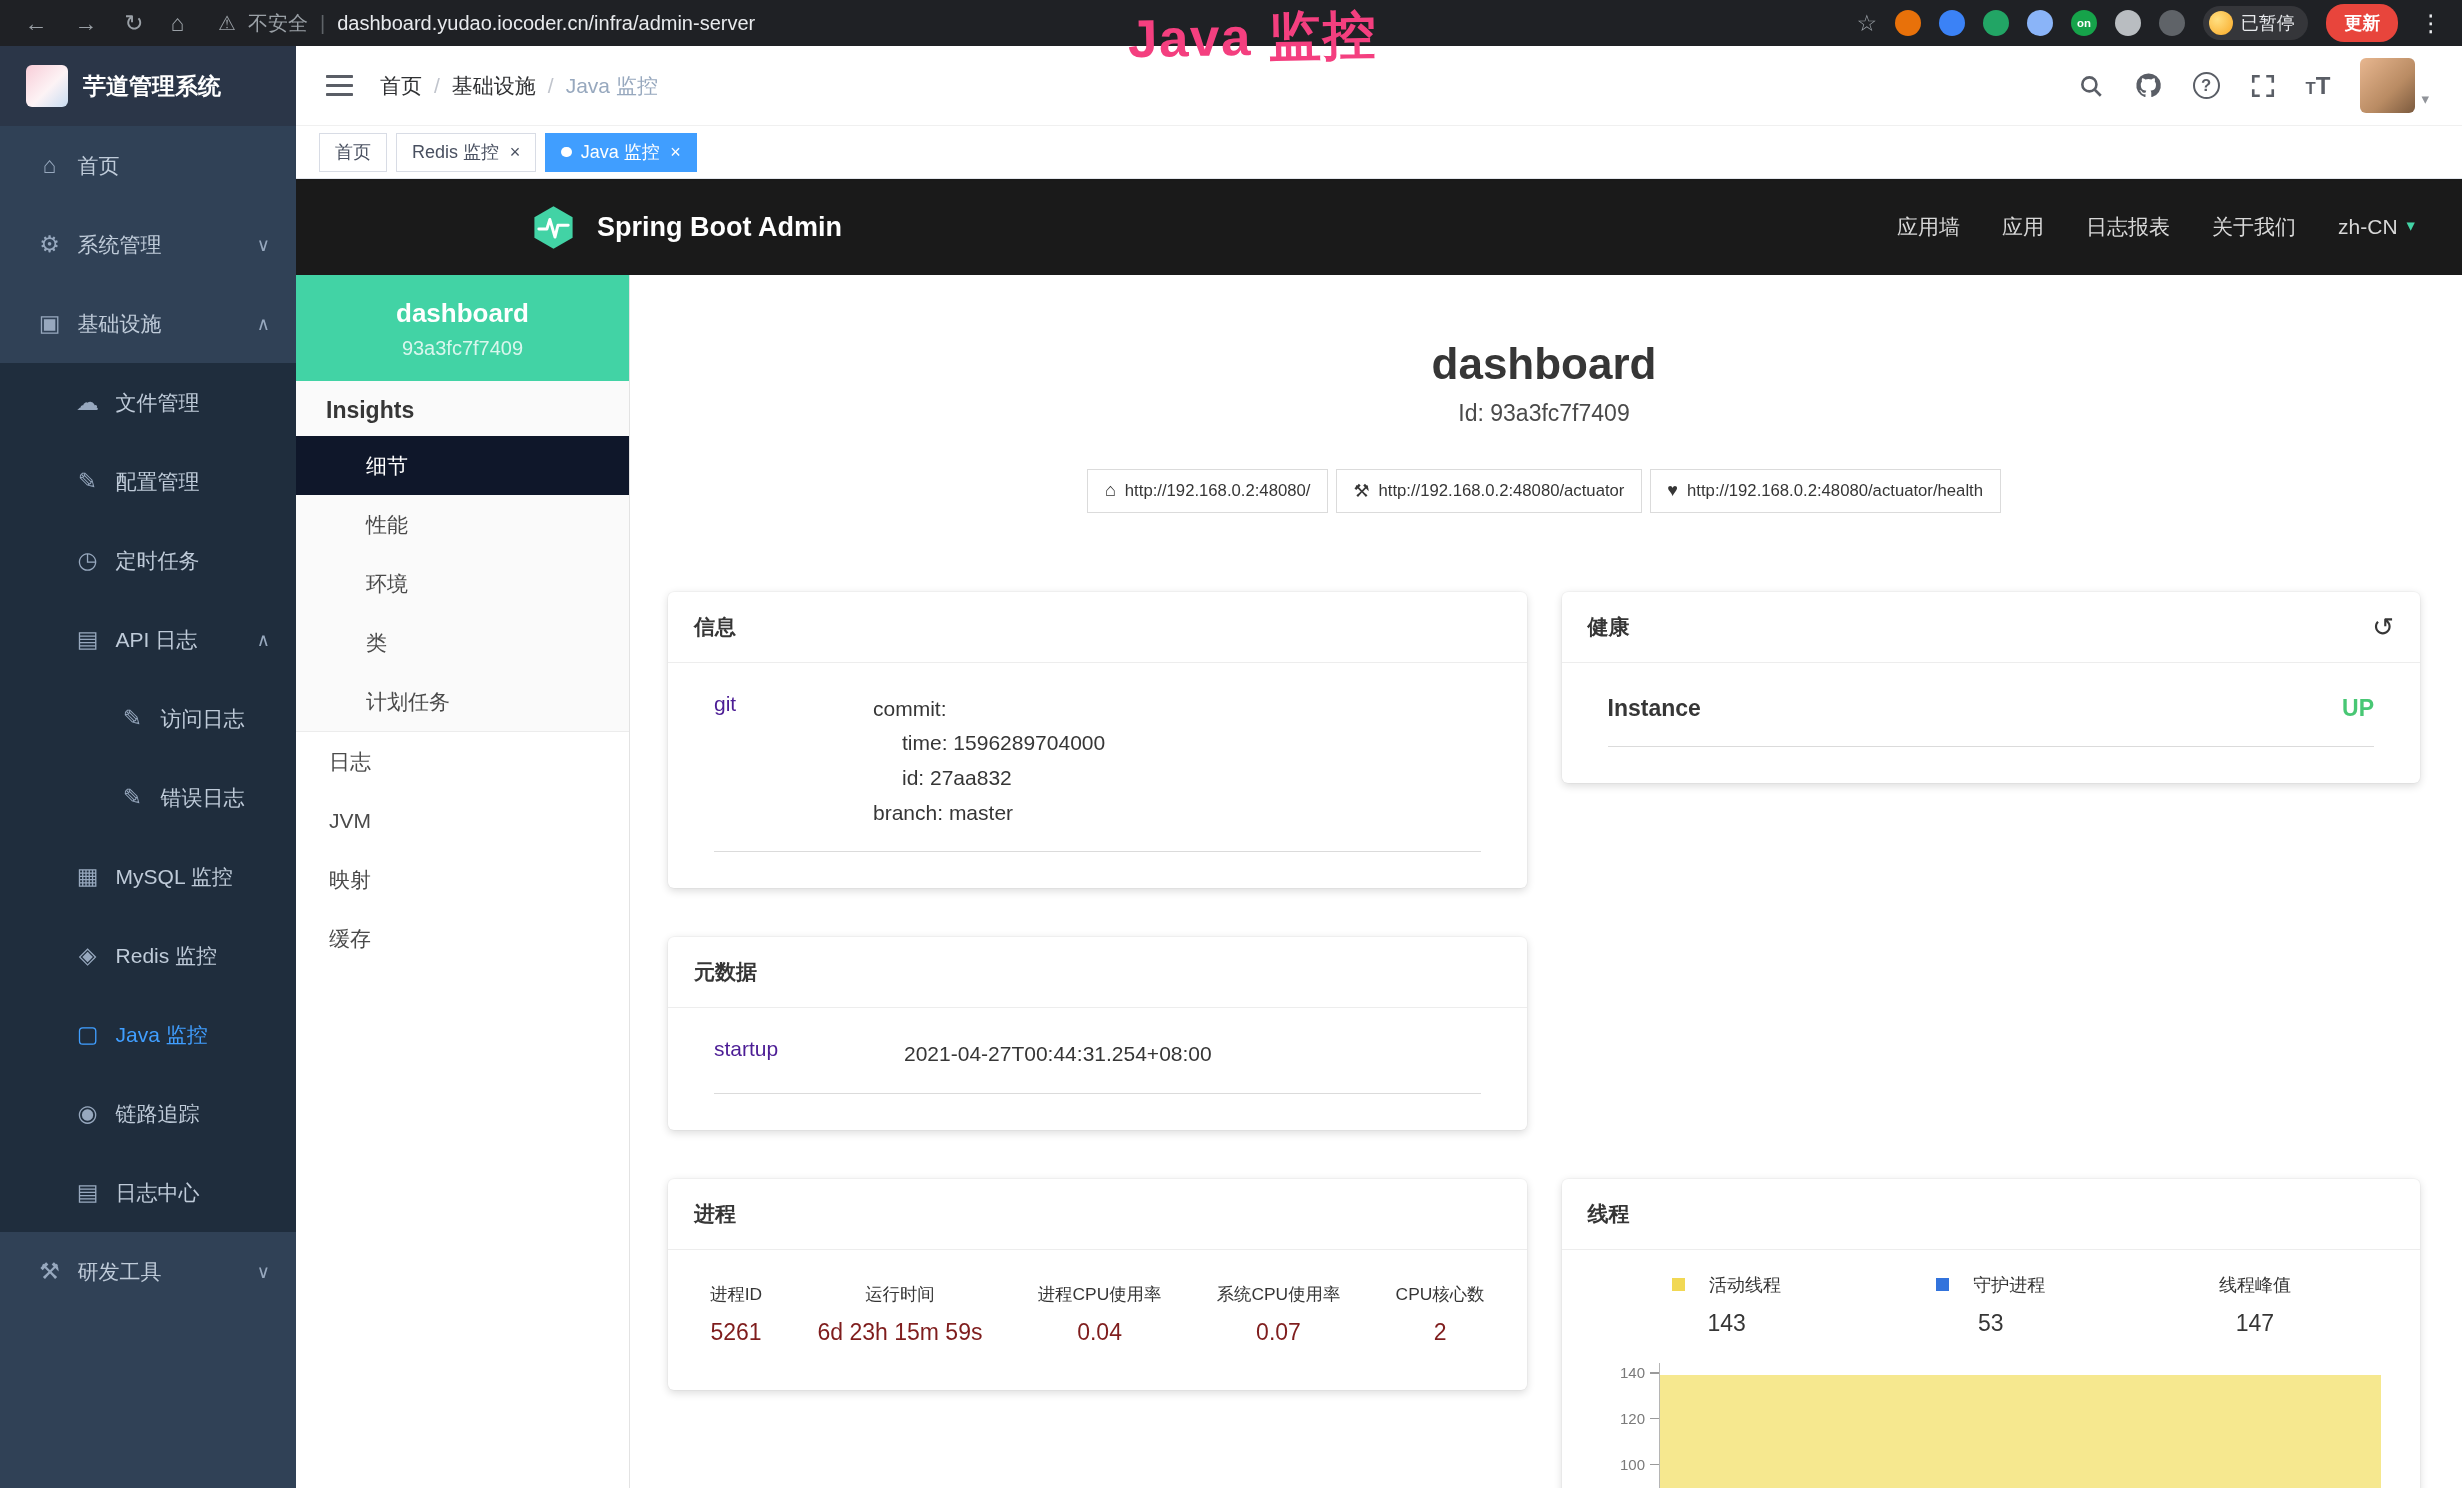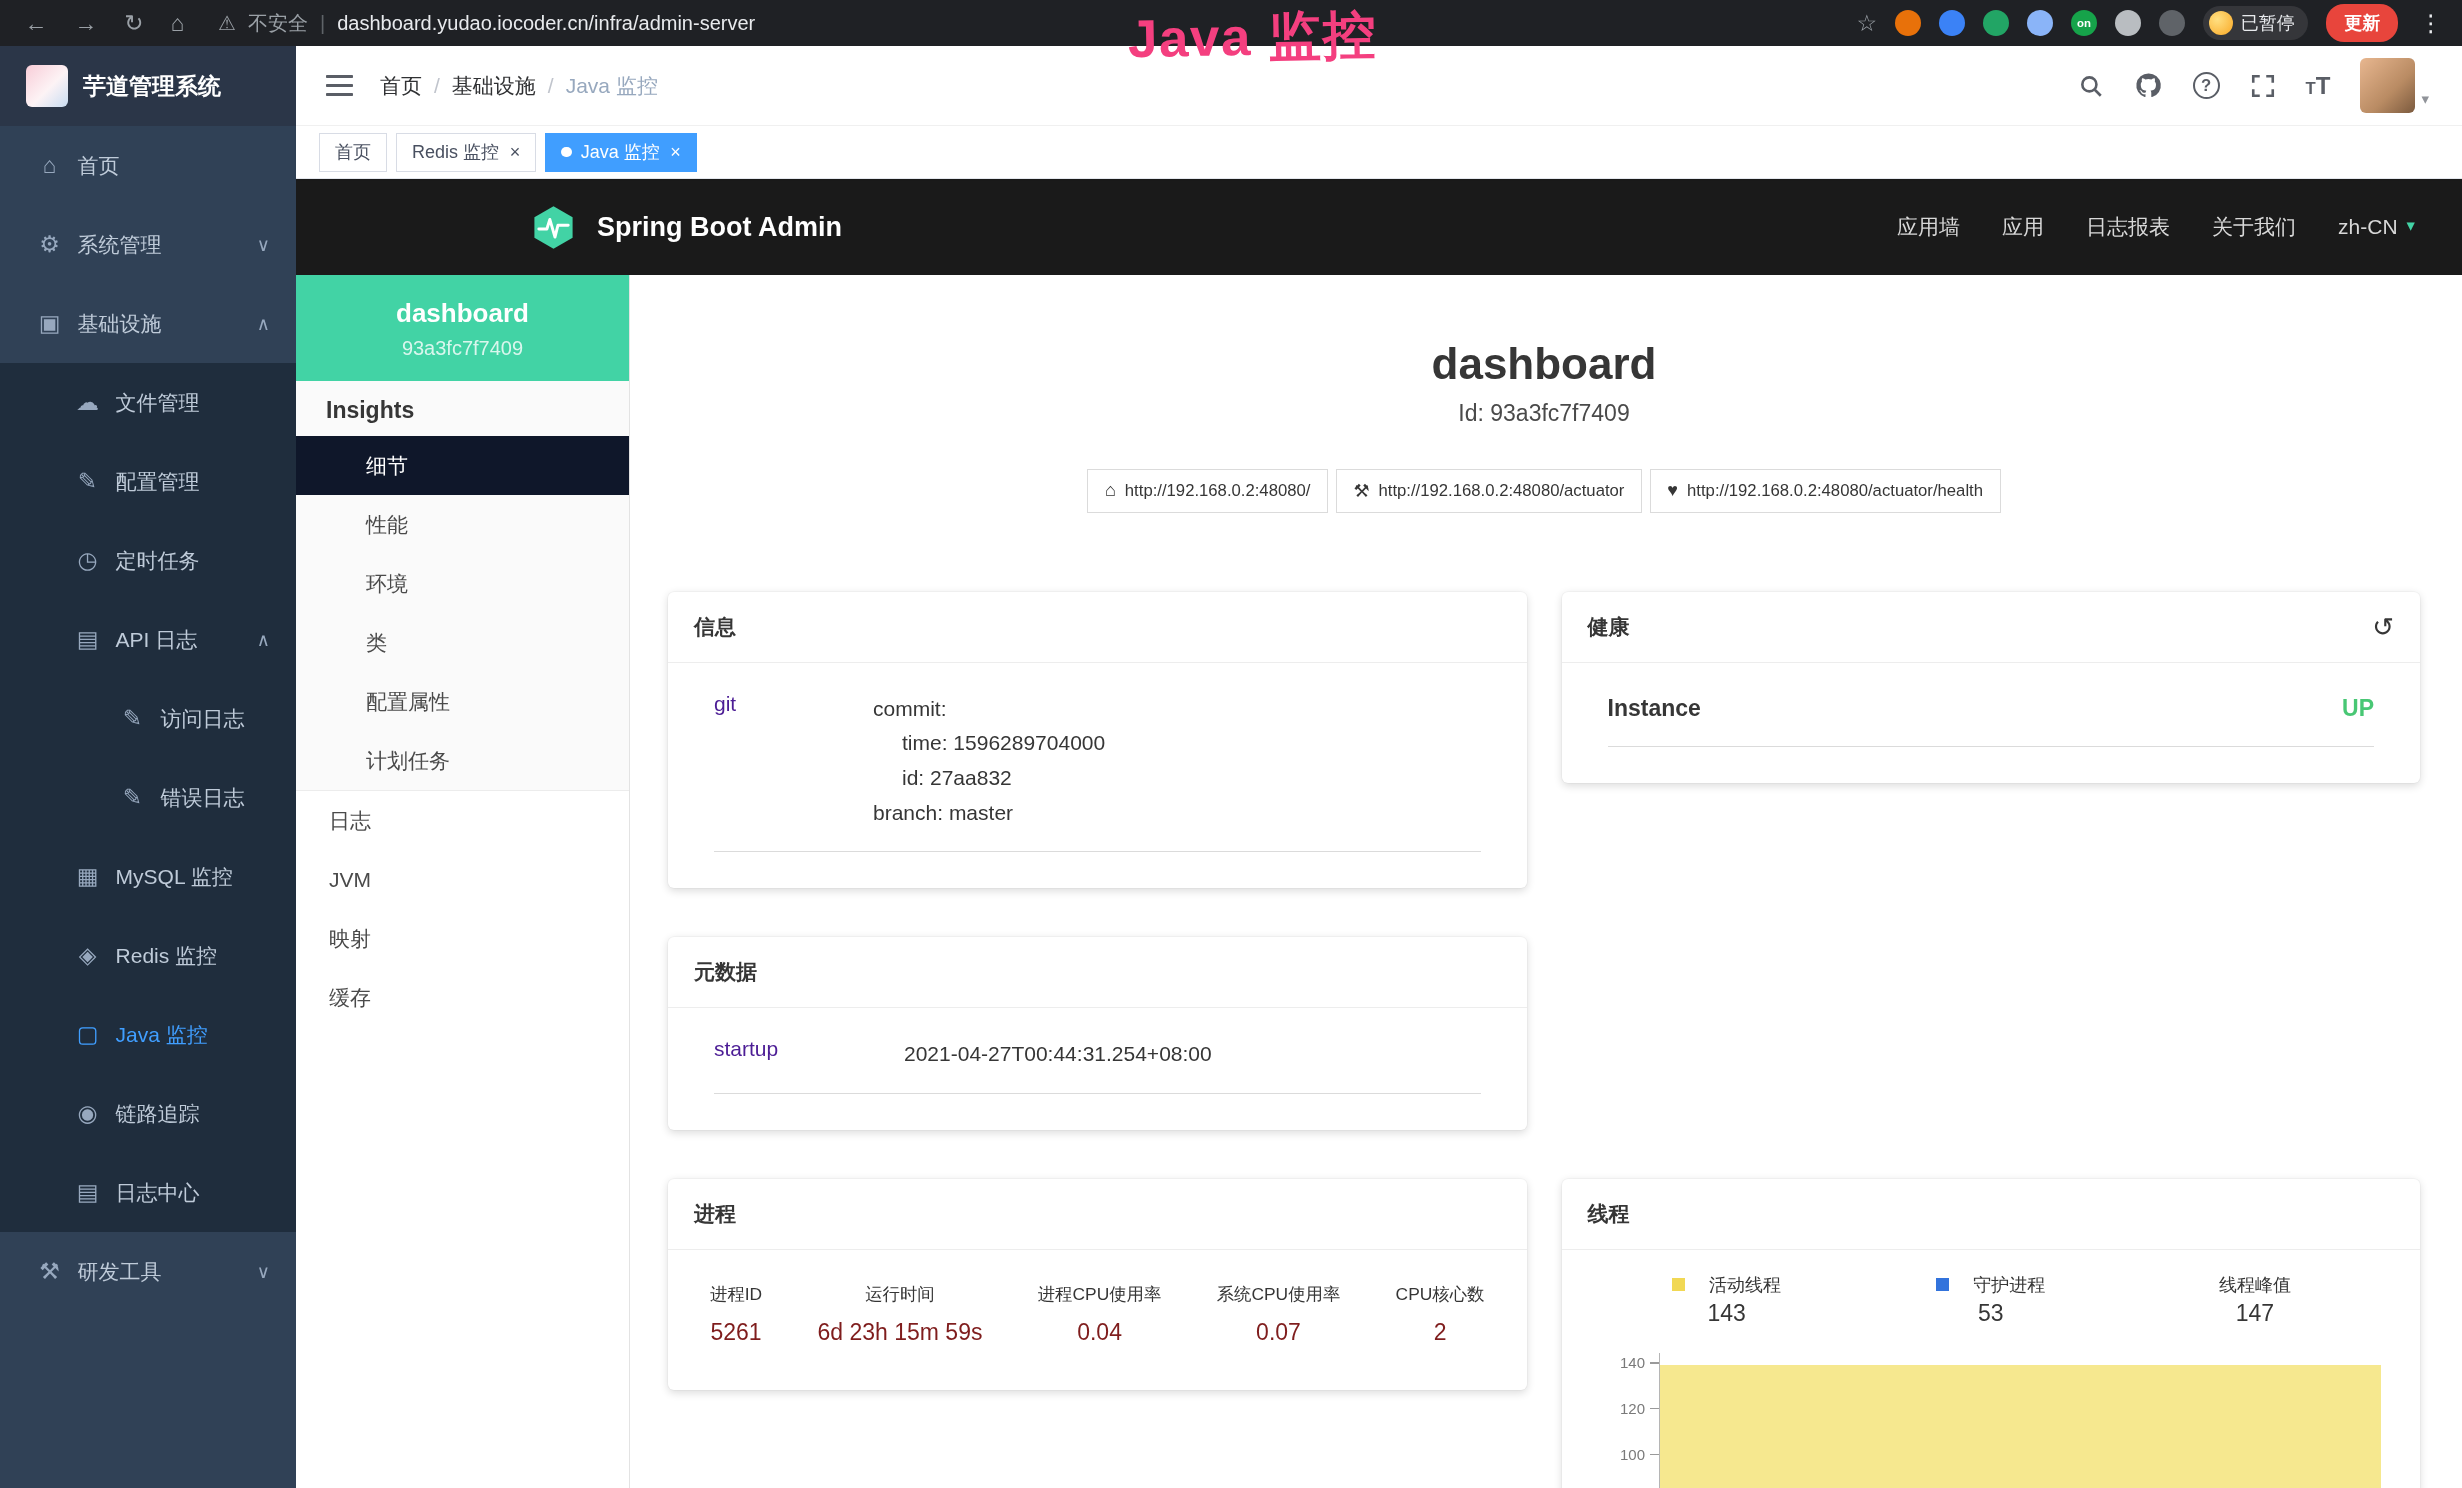--- a/index.html
+++ b/index.html
@@ -117,21 +117,21 @@
   .h-up { font-size:23px; font-weight:bold; color:#48c774; }
   .proc { display:flex; justify-content:space-between; padding:32px 42px 44px; }
   .pc { text-align:center; }
   .pc-l { font-size:17.4px; color:#363636; }
   .pc-v { font-size:23px; color:#7f1d1d; margin-top:13.7px; }
   .thr-b { padding:23px 33px 0; }
   .legend { display:flex; }
   .lg { flex:1; text-align:center; }
   .lg-l { font-size:18px; color:#363636; display:inline-flex; align-items:center; gap:24px; }
   .sq { width:13px; height:13px; display:inline-block; background:#ccc; }
-  .lg-v { font-size:23px; color:#363636; margin-top:3px; }
+  .lg-v { font-size:23px; color:#363636; margin-top:13px; }
   .chart { display:flex; margin-top:26px; height:319px; }
   .yaxis { width:64px; flex:none; position:relative; }
   .ytick { position:absolute; right:-0.8px; display:flex; align-items:center; gap:5.3px; font-size:15px; color:#7a7a7a; }
   .ytick i { width:9px; height:1.5px; background:#9a9a9a; display:inline-block; }
   .plot { flex:1; position:relative; border-left:1.5px solid #b5b5b5; }
   .area { position:absolute; left:0; right:6px; top:12px; height:303px; background:#f6e88f; }
 
   .annotation { position:absolute; left:1128px; top:1.5px; font-size:53px; font-weight:bold; color:#f43f7f;
                 transform:rotate(-1deg); letter-spacing:1.5px; z-index:10; }
 </style>
@@ -319,21 +319,20 @@
             <div class="inst-head">
               <div class="inst-name">dashboard</div>
               <div class="inst-id">93a3fc7f7409</div>
             </div>
             <div class="insights">
               <div class="sec-title">Insights</div>
               <div class="s-item active">细节</div>
               <div class="s-item">性能</div>
               <div class="s-item">环境</div>
               <div class="s-item">类</div>
-              <div class="s-item">配置属性</div>
               <div class="s-item">计划任务</div>
             </div>
             <div class="r-item">日志</div>
             <div class="r-item">JVM</div>
             <div class="r-item">映射</div>
             <div class="r-item">缓存</div>
           </aside>
 
           <main class="sba-main">
             <h1 class="pg-title">dashboard</h1>

